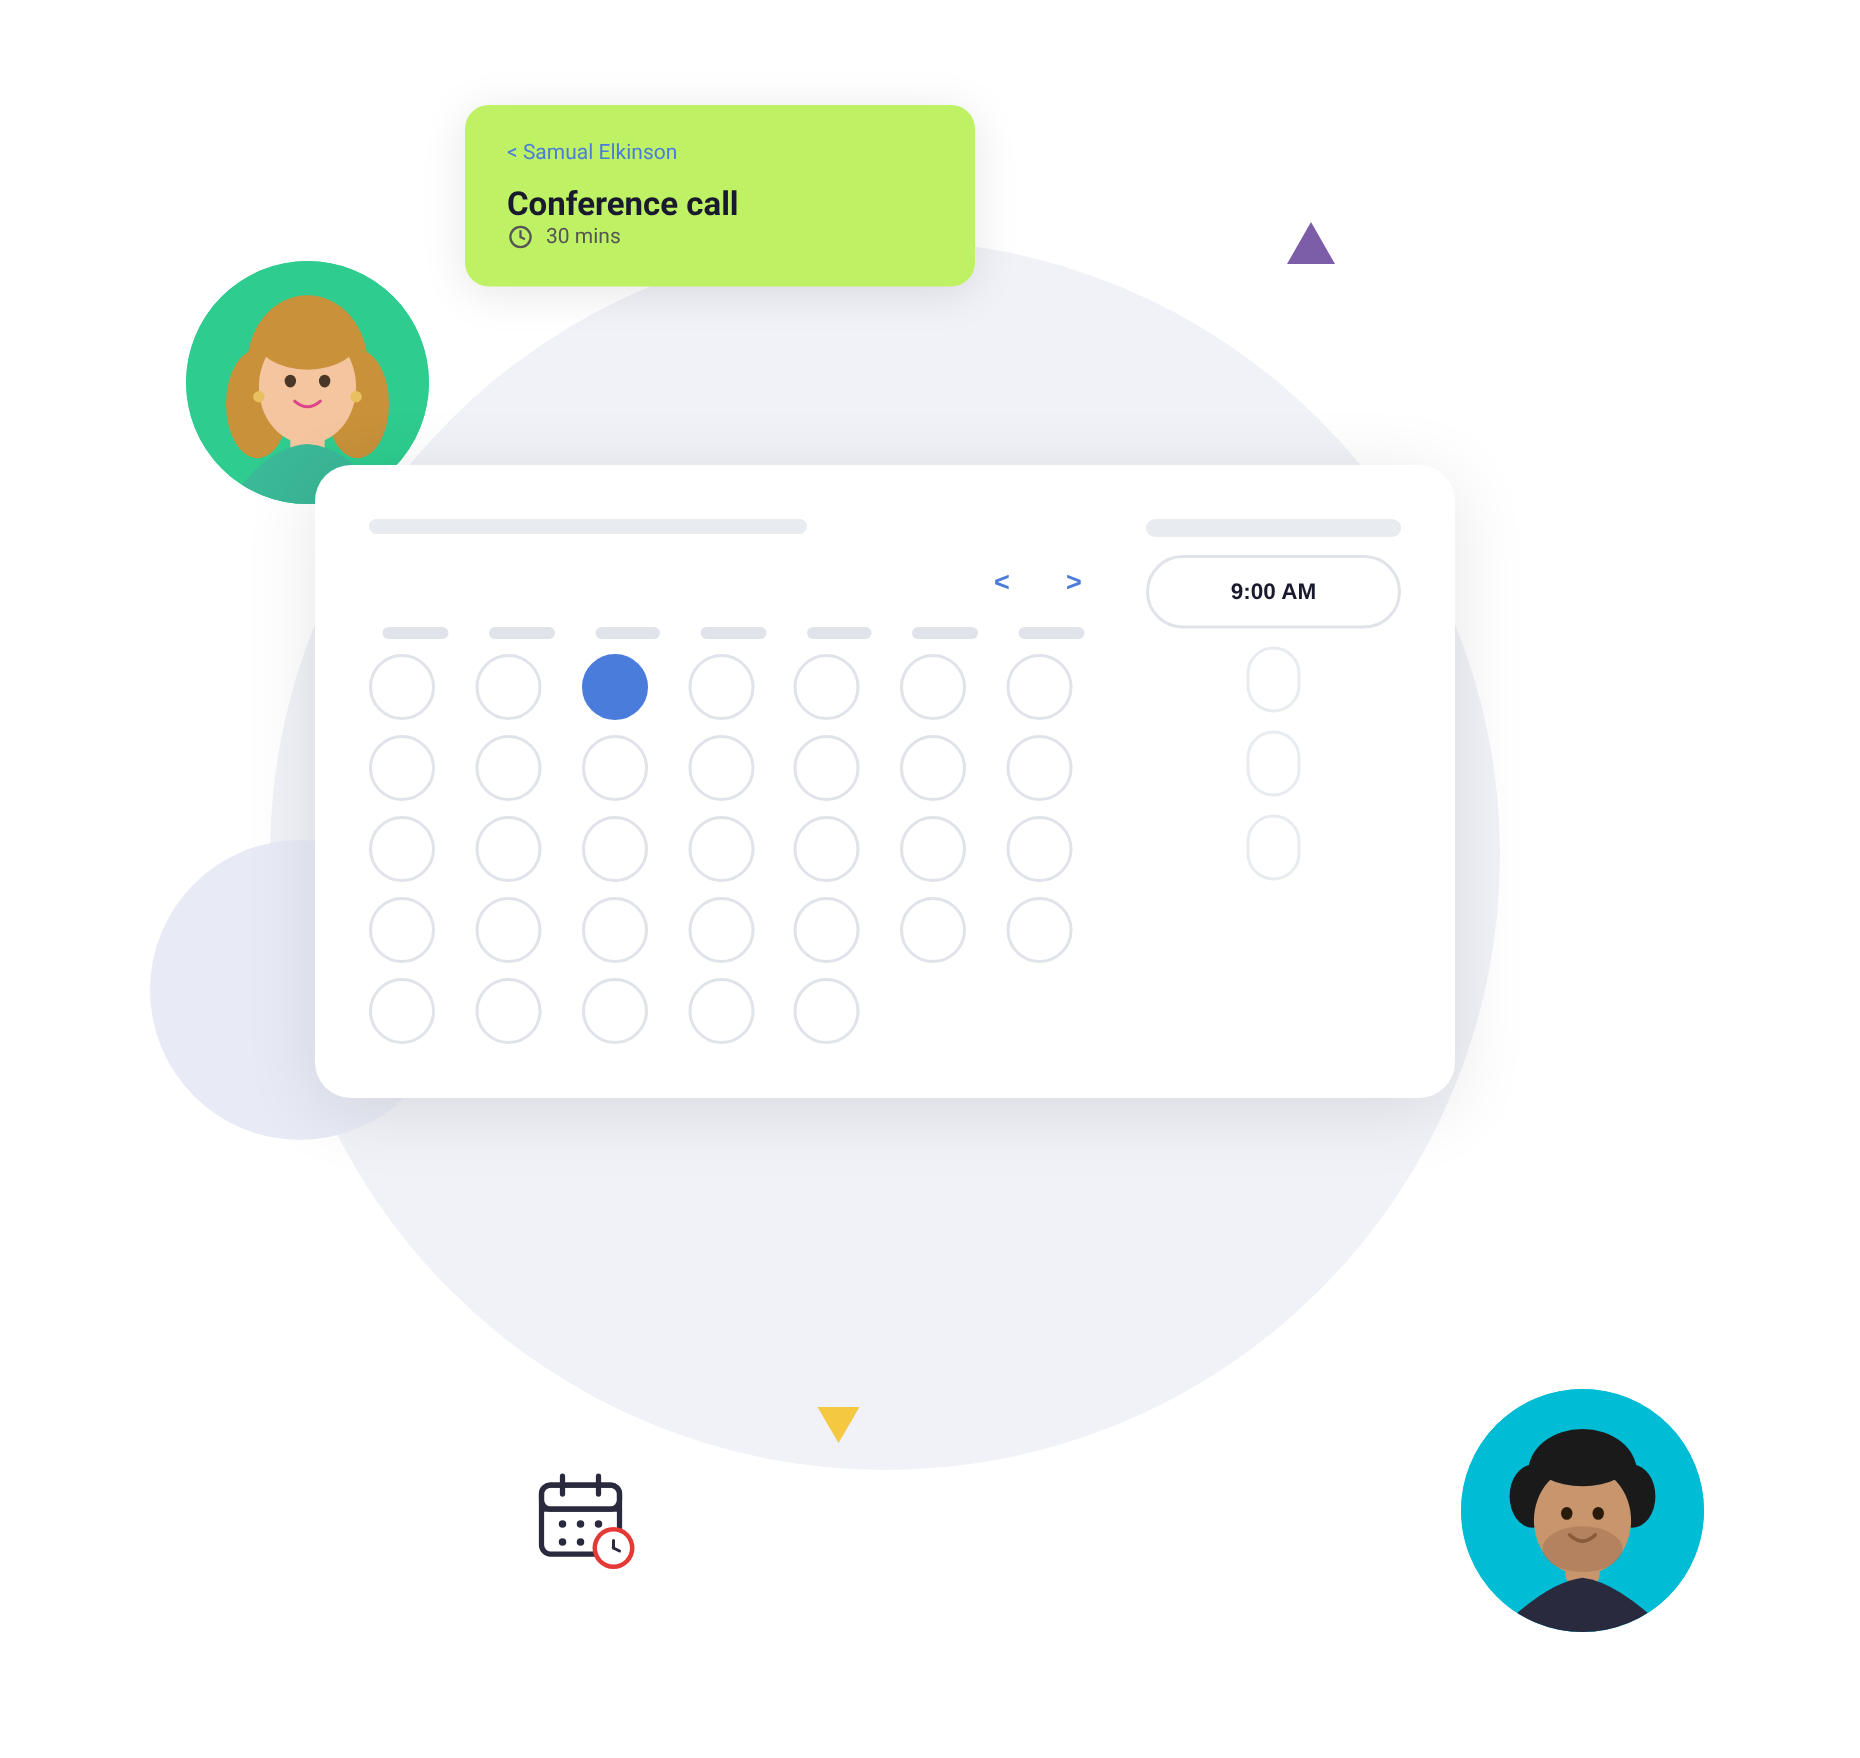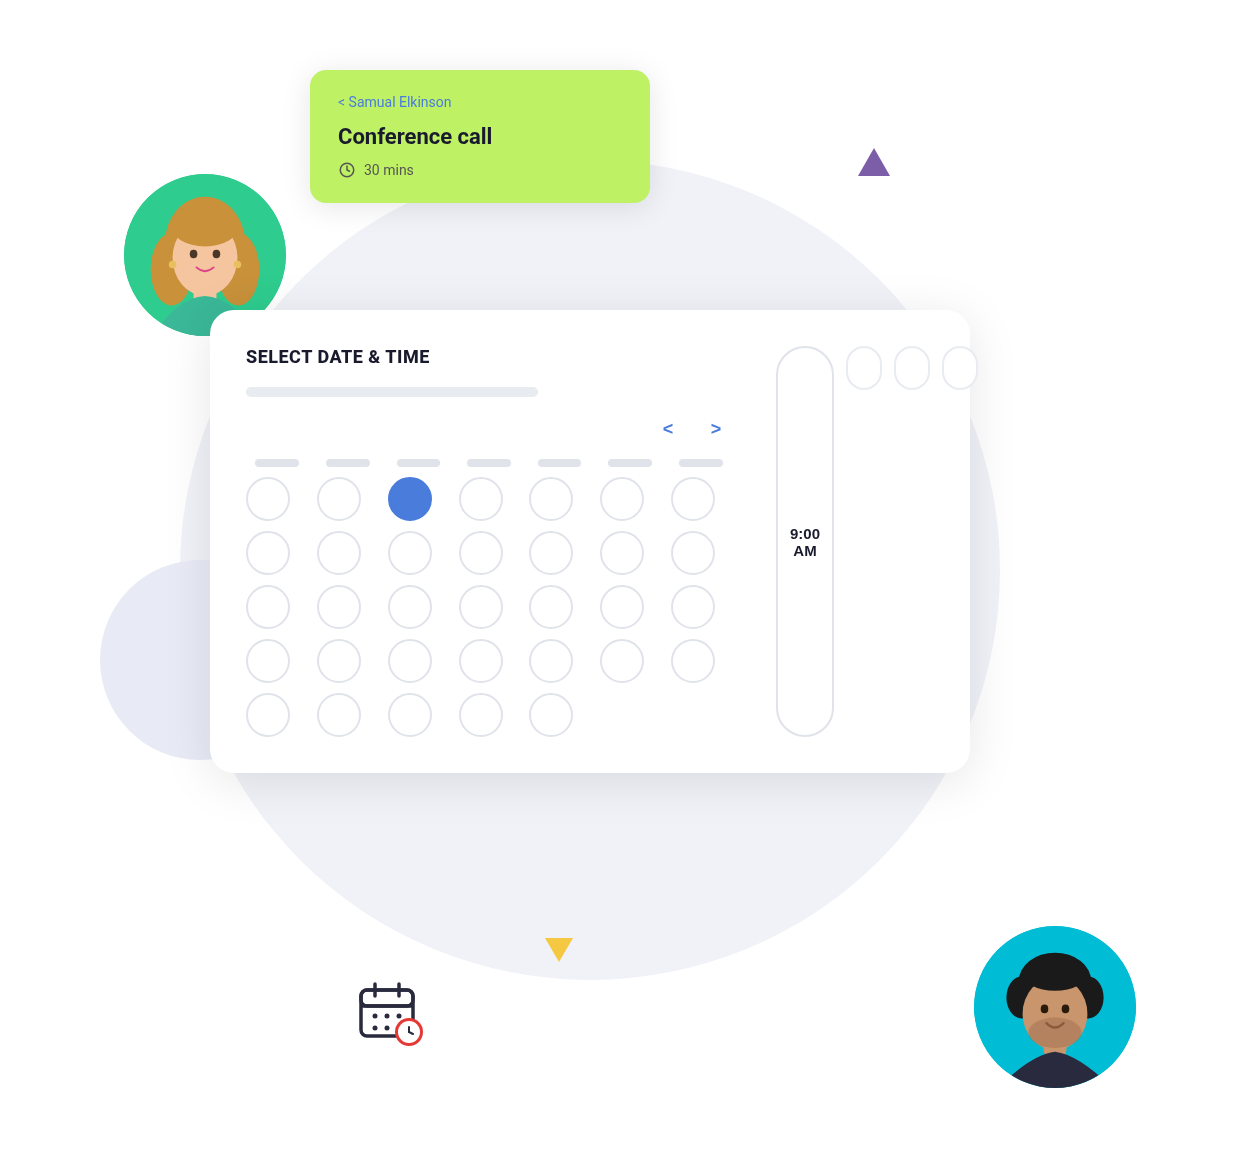--- a/index.html
+++ b/index.html
@@ -110,21 +110,20 @@
       color: #4a7cdc;
       margin-bottom: 14px;
       display: flex;
       align-items: center;
       gap: 4px;
     }
     .info-card-title {
       font-size: 22px;
       font-weight: 700;
       color: #1a1a2e;
-      margin-bottom: 12px;
     }
     .info-card-duration {
       font-size: 14px;
       color: #555;
       display: flex;
       align-items: center;
       gap: 8px;
     }
     .clock-icon-svg {
       width: 18px;
@@ -228,22 +227,23 @@
     .cal-day.empty {
       border: none;
       background: transparent;
       cursor: default;
     }
 
     
     .time-section {
       width: 170px;
       display: flex;
-      flex-direction: row;
+      flex-direction: column;
       gap: 12px;
+      align-items: center;
     }
     .time-slot-skeleton {
       height: 12px;
       background: #e8ebf0;
       border-radius: 6px;
       width: 100%;
     }
     .time-slot-btn {
       width: 100%;
       padding: 14px 12px;
@@ -364,21 +364,20 @@
       <circle cx="12" cy="12" r="9"></circle>
       <polyline points="12,6 12,12 16,14"></polyline>
     </svg>
     <span>30 mins</span>
   </div>
 </div>
 
 <div class="main-card">
 
   <div class="calendar-section">
-    <div class="section-title">SELECT DATE &amp; TIME</div>
 
     <div class="skeleton-bar short"></div>
 
     <div class="calendar-nav">
       <button class="nav-btn">&lt;</button>
       <button class="nav-btn">&gt;</button>
     </div>
 
     <div class="day-headers">
       <div class="day-header-cell">

